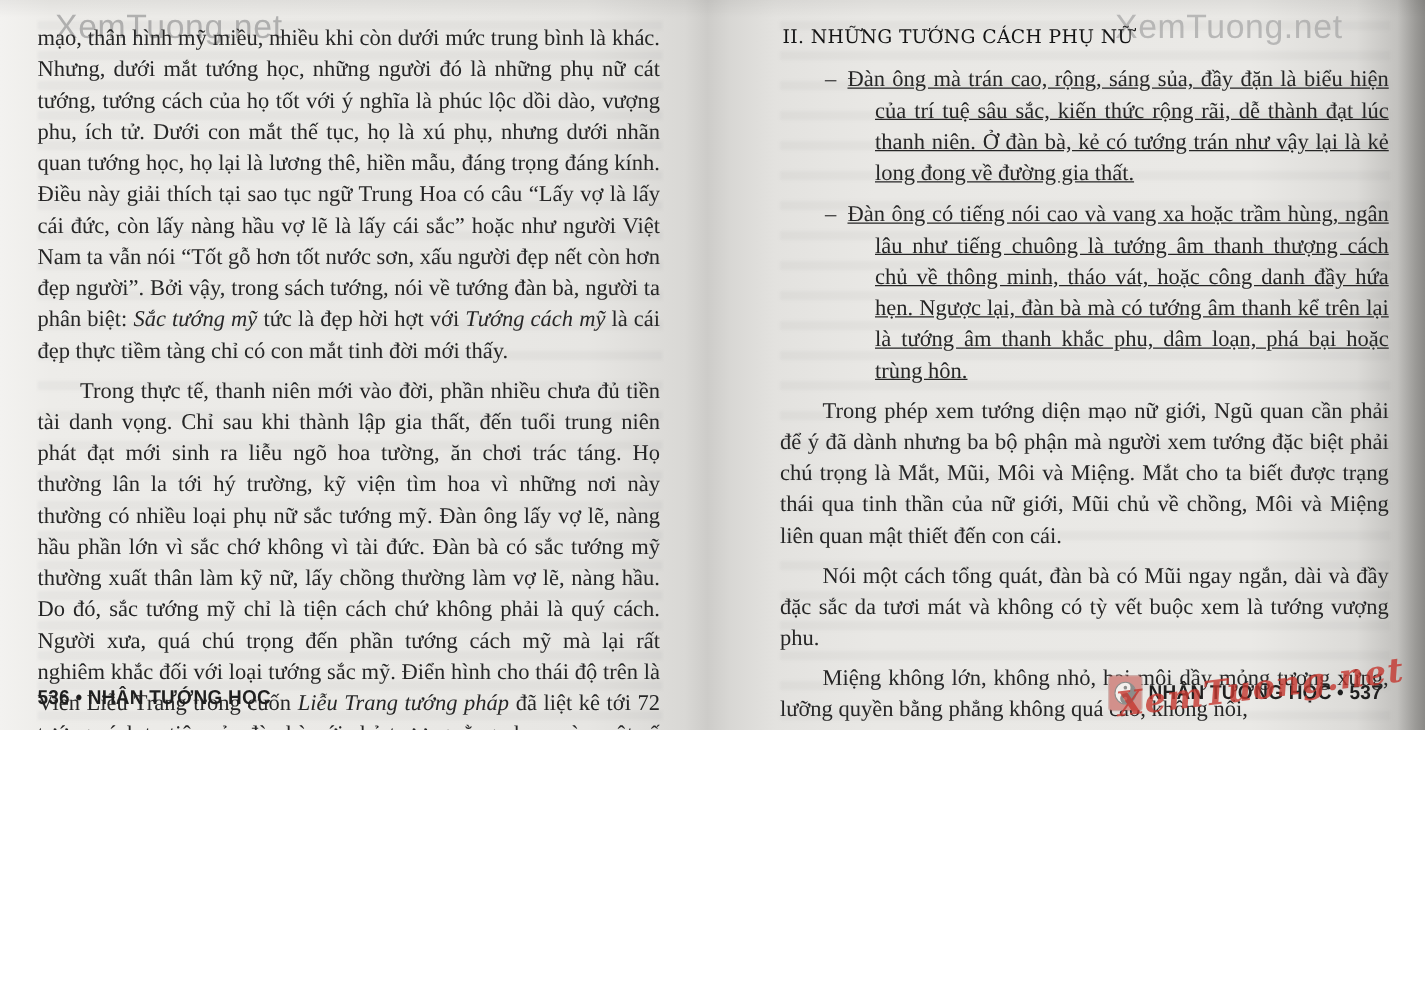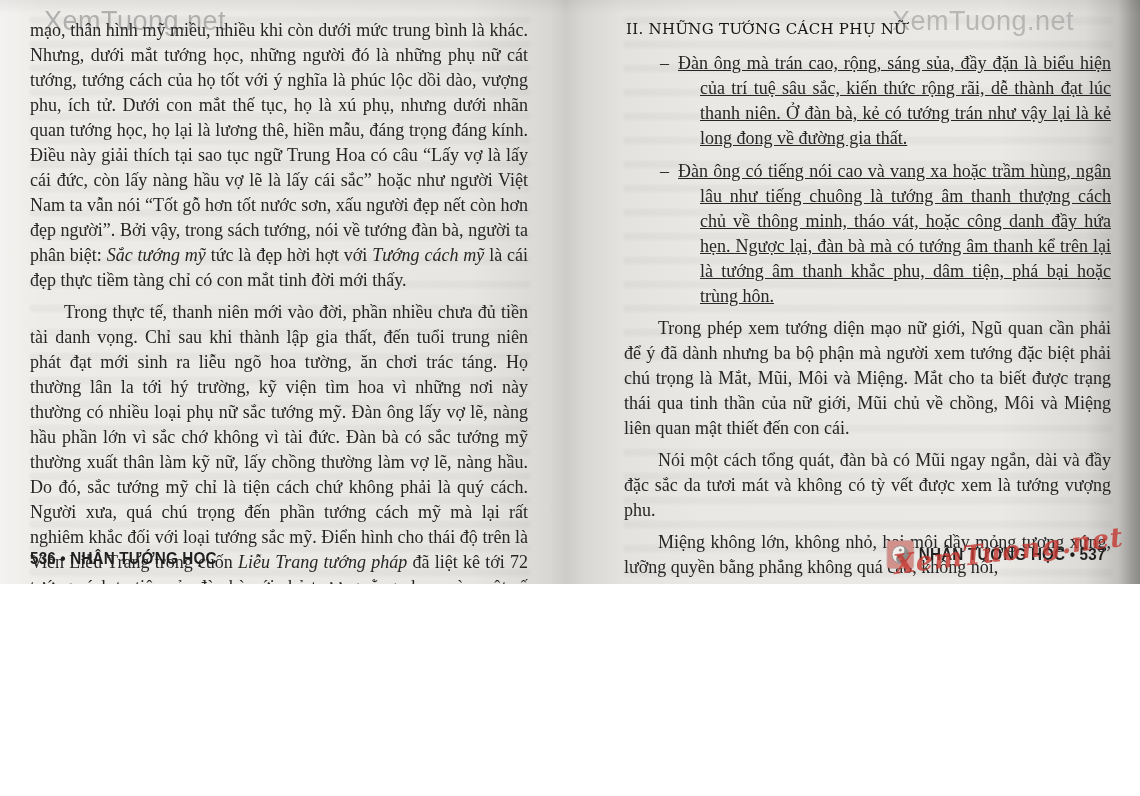--- a/index.html
+++ b/index.html
@@ -90,24 +90,24 @@
 
   <div class="page-text col-left">
     <p><span>mạo, thân hình mỹ miều, nhiều khi còn dưới mức trung bình là khác. Nhưng, dưới mắt tướng học, những người đó là những phụ nữ cát tướng, tướng cách của họ tốt với ý nghĩa là phúc lộc dồi dào, vượng phu, ích tử. Dưới con mắt thế tục, họ là xú phụ, nhưng dưới nhãn quan tướng học, họ lại là lương thê, hiền mẫu, đáng trọng đáng kính. Điều này giải thích tại sao tục ngữ Trung Hoa có câu “Lấy vợ là lấy cái đức, còn lấy nàng hầu vợ lẽ là lấy cái sắc” hoặc như người Việt Nam ta vẫn nói “Tốt gỗ hơn tốt nước sơn, xấu người đẹp nết còn hơn đẹp người”. Bởi vậy, trong sách tướng, nói về tướng đàn bà, người ta phân biệt: </span><span class="it">Sắc tướng mỹ</span><span> tức là đẹp hời hợt với </span><span class="it">Tướng cách mỹ</span><span> là cái đẹp thực tiềm tàng chỉ có con mắt tinh đời mới thấy.</span></p>
     <p class="gap indent"><span>Trong thực tế, thanh niên mới vào đời, phần nhiều chưa đủ tiền tài danh vọng. Chỉ sau khi thành lập gia thất, đến tuổi trung niên phát đạt mới sinh ra liễu ngõ hoa tường, ăn chơi trác táng. Họ thường lân la tới hý trường, kỹ viện tìm hoa vì những nơi này thường có nhiều loại phụ nữ sắc tướng mỹ. Đàn ông lấy vợ lẽ, nàng hầu phần lớn vì sắc chớ không vì tài đức. Đàn bà có sắc tướng mỹ thường xuất thân làm kỹ nữ, lấy chồng thường làm vợ lẽ, nàng hầu. Do đó, sắc tướng mỹ chỉ là tiện cách chứ không phải là quý cách. Người xưa, quá chú trọng đến phần tướng cách mỹ mà lại rất nghiêm khắc đối với loại tướng sắc mỹ. Điển hình cho thái độ trên là Viên Liễu Trang trong cuốn </span><span class="it">Liễu Trang tướng pháp</span><span> đã liệt kê tới 72 tướng cách ty tiện của đàn bà với chủ trương rằng phạm vào một số là dâm tướng (xem phần phụ luận về tướng ở cuối chương này).</span></p>
   </div>
 
   <div class="page-text col-right">
     <h2 class="heading">II. NHỮNG TƯỚNG CÁCH PHỤ NỮ</h2>
 
     <div class="bullet"><span class="dash">–</span><span>Đàn ông mà trán cao, rộng, sáng sủa, đầy đặn là biểu hiện của trí tuệ sâu sắc, kiến thức rộng rãi, dễ thành đạt lúc thanh niên. Ở đàn bà, kẻ có tướng trán như vậy lại là kẻ long đong về đường gia thất.</span></div>
-    <div class="bullet"><span class="dash">–</span><span>Đàn ông có tiếng nói cao và vang xa hoặc trầm hùng, ngân lâu như tiếng chuông là tướng âm thanh thượng cách chủ về thông minh, tháo vát, hoặc công danh đầy hứa hẹn. Ngược lại, đàn bà mà có tướng âm thanh kể trên lại là tướng âm thanh khắc phu, dâm tiện, phá bại hoặc trùng hôn.</span></div>
+    <div class="bullet"><span class="dash">–</span><span>Đàn ông có tiếng nói cao và vang xa hoặc trầm hùng, ngân lâu như tiếng chuông là tướng âm thanh thượng cách chủ về thông minh, tháo vát, hoặc công danh đầy hứa hẹn. Ngược lại, đàn bà mà có tướng âm thanh kể trên lại là tướng âm thanh khắc phu, dâm loạn, phá bại hoặc trùng hôn.</span></div>
 
     <p class="gap indent">Trong phép xem tướng diện mạo nữ giới, Ngũ quan cần phải để ý đã dành nhưng ba bộ phận mà người xem tướng đặc biệt phải chú trọng là Mắt, Mũi, Môi và Miệng. Mắt cho ta biết được trạng thái qua tinh thần của nữ giới, Mũi chủ về chồng, Môi và Miệng liên quan mật thiết đến con cái.</p>
-    <p class="gap indent">Nói một cách tổng quát, đàn bà có Mũi ngay ngắn, dài và đầy đặc sắc da tươi mát và không có tỳ vết được xem là tướng vượng phu.</p>
+    <p class="gap indent">Nói một cách tổng quát, đàn bà có Mũi ngay ngắn, dài và đầy đặc sắc da tươi mát và không có tỳ vết buộc xem là tướng vượng phu.</p>
     <p class="gap indent">Miệng không lớn, không nhỏ, hai môi dầy mỏng tương xứng, lưỡng quyền bằng phẳng không quá cao, không nổi,</p>
   </div>
 
   <div class="footer footer-left">536 • NHÂN TƯỚNG HỌC</div>
 
   <div class="footer footer-right">
     <span class="logo-box">
       <svg viewBox="0 0 24 24" aria-hidden="true">
         <circle cx="12" cy="12" r="10" fill="#f3efec" stroke="#8d8d8b" stroke-width="1"></circle>
         <path d="M12 2a10 10 0 0 1 0 20 5 5 0 0 1 0-10 5 5 0 0 0 0-10z" fill="#8d8d8b"></path>

